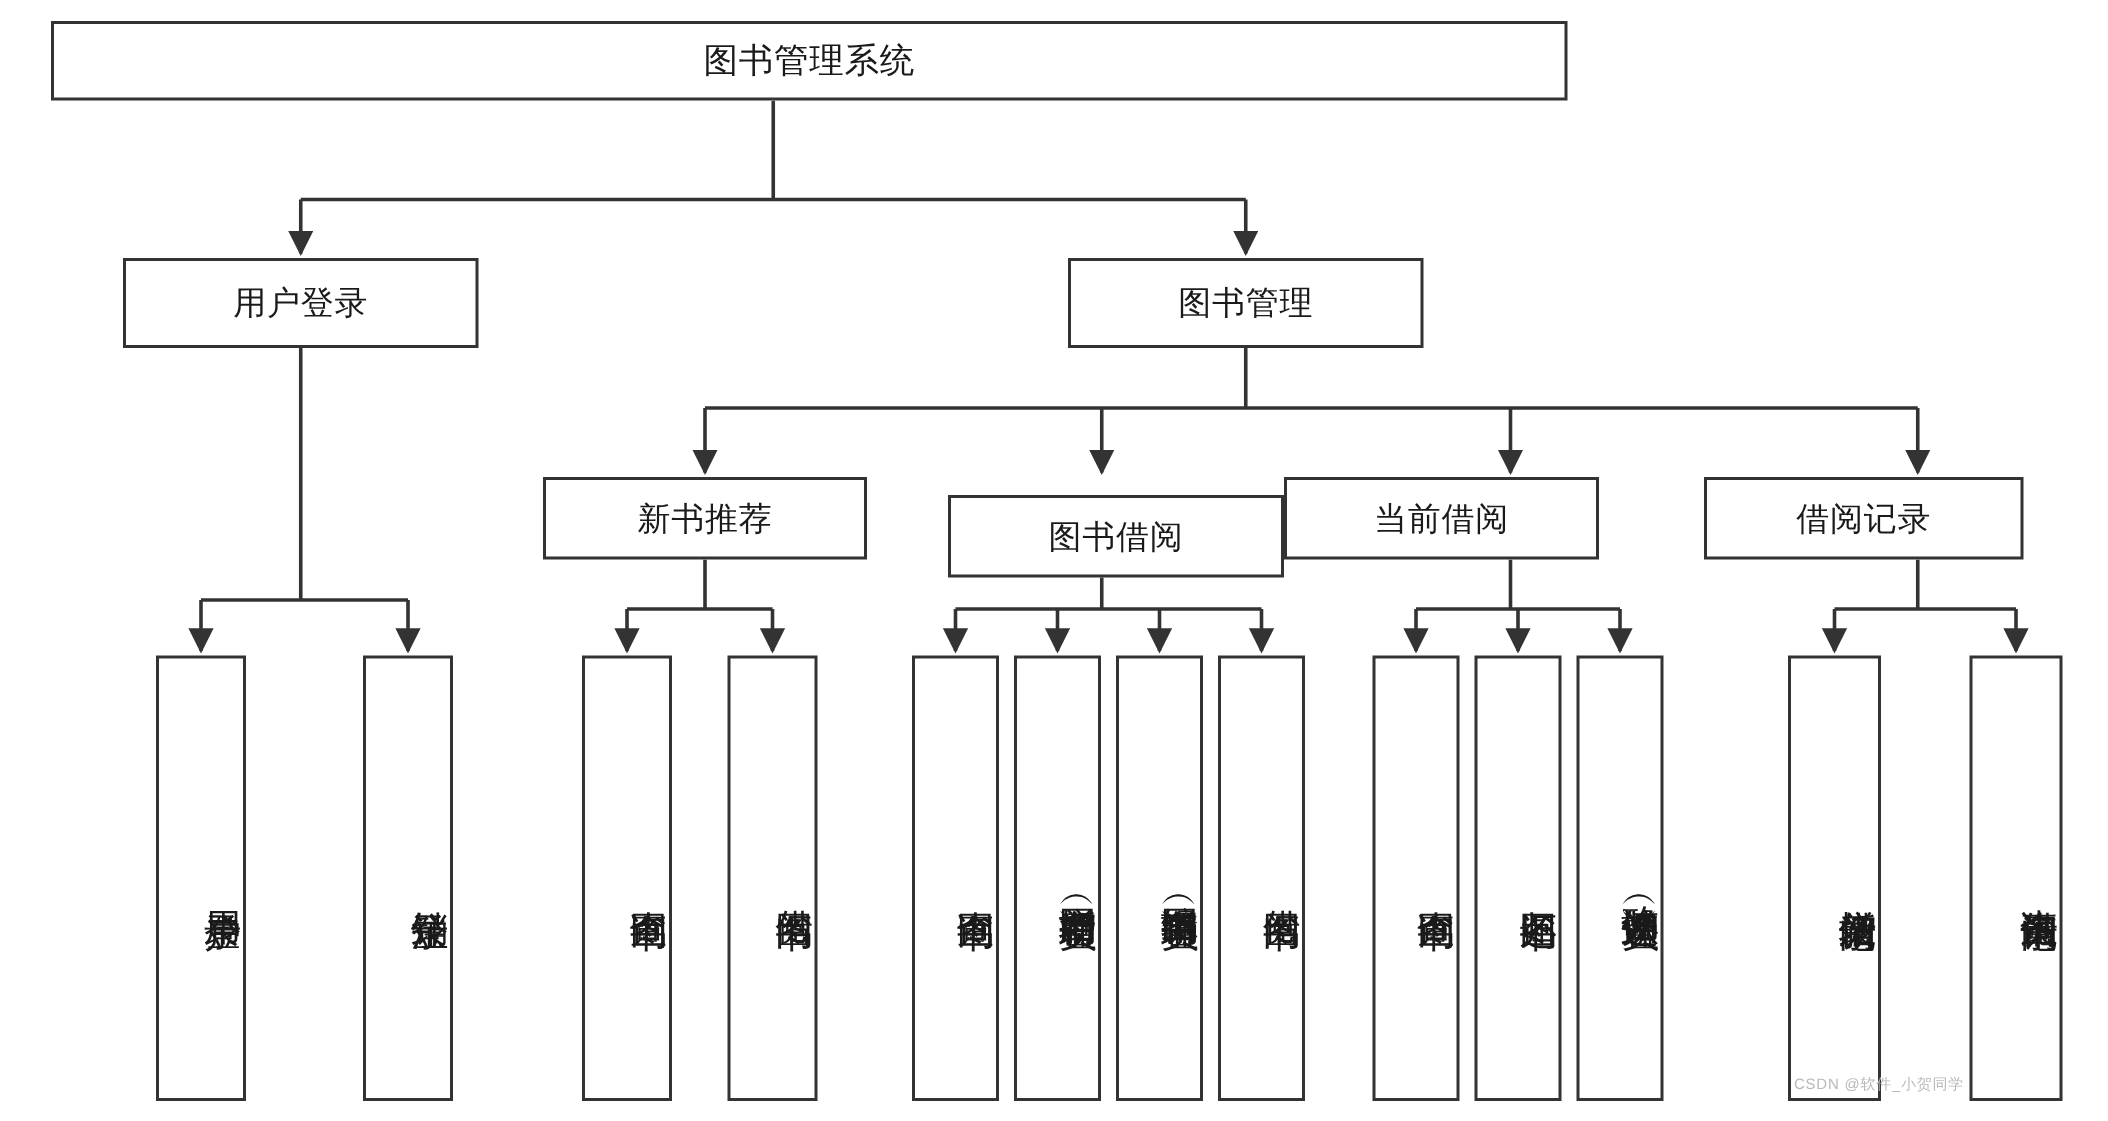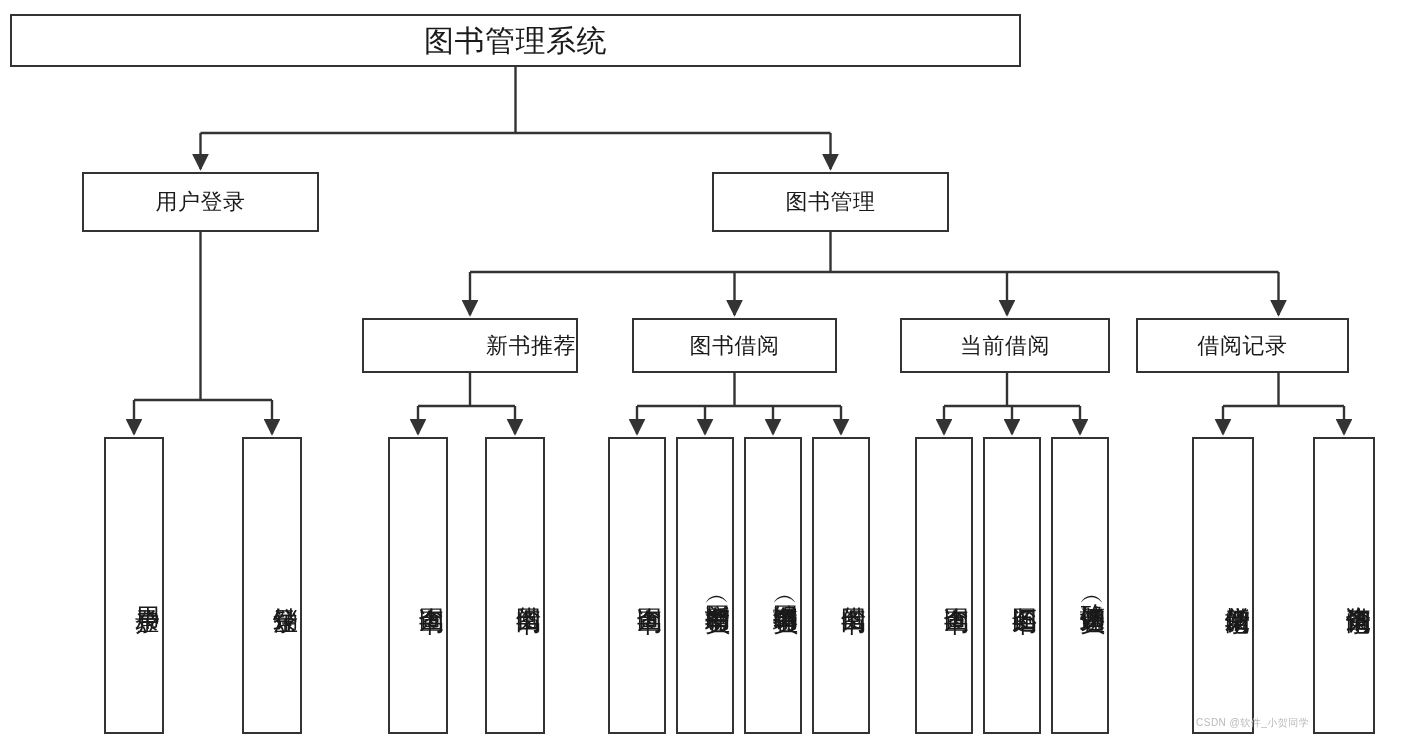--- a/index.html
+++ b/index.html
@@ -34,21 +34,22 @@
     align-items: center;
     justify-content: center;
     color: #1a1a1a;
     line-height: 1.18;
   }
   .node.horiz {
     font-size: 22px;
     letter-spacing: 0.5px;
   }
   .node.root {
-    font-size: 30px;
+    font-size: 23px;
+    margin-left: 24px;
   }
   .node.vert {
     writing-mode: vertical-rl;
     text-orientation: upright;
     font-size: 25px;
     letter-spacing: 1px;
     align-items: flex-start;
     justify-content: center;
     padding-top: 6px;
   }
@@ -116,27 +117,27 @@
     <span class="lbl">图书管理系统</span>
   </div>
 
   <div class="node horiz" style="left: 82px; top: 172px; width: 237px; height: 60px;">
     <span class="lbl">用户登录</span>
   </div>
   <div class="node horiz" style="left: 712px; top: 172px; width: 237px; height: 60px; font-family: Liberation Serif, serif;">
     <span class="lbl">图书管理</span>
   </div>
 
-  <div class="node horiz" style="left: 362px; top: 318px; width: 216px; height: 55px; justify-content: flex-end;">
+  <div class="node horiz" style="left: 362px; top: 318px; width: 216px; height: 55px;">
     <span class="lbl">新书推荐</span>
   </div>
-  <div class="node horiz" style="left: 632px; top: 318px; width: 205px; height: 55px;">
+  <div class="node horiz" style="left: 632px; top: 330px; width: 224px; height: 55px;">
     <span class="lbl">图书借阅</span>
   </div>
-  <div class="node horiz" style="left: 900px; top: 318px; width: 210px; height: 55px;">
+  <div class="node horiz" style="left: 856px; top: 318px; width: 210px; height: 55px;">
     <span class="lbl">当前借阅</span>
   </div>
   <div class="node horiz" style="left: 1136px; top: 318px; width: 213px; height: 55px;">
     <span class="lbl">借阅记录</span>
   </div>
 
   <div class="node vert" style="left: 104px; top: 437px; width: 60px; height: 297px;">
     <span class="lbl">用户登录</span>
   </div>
   <div class="node vert" style="left: 242px; top: 437px; width: 60px; height: 297px;">

